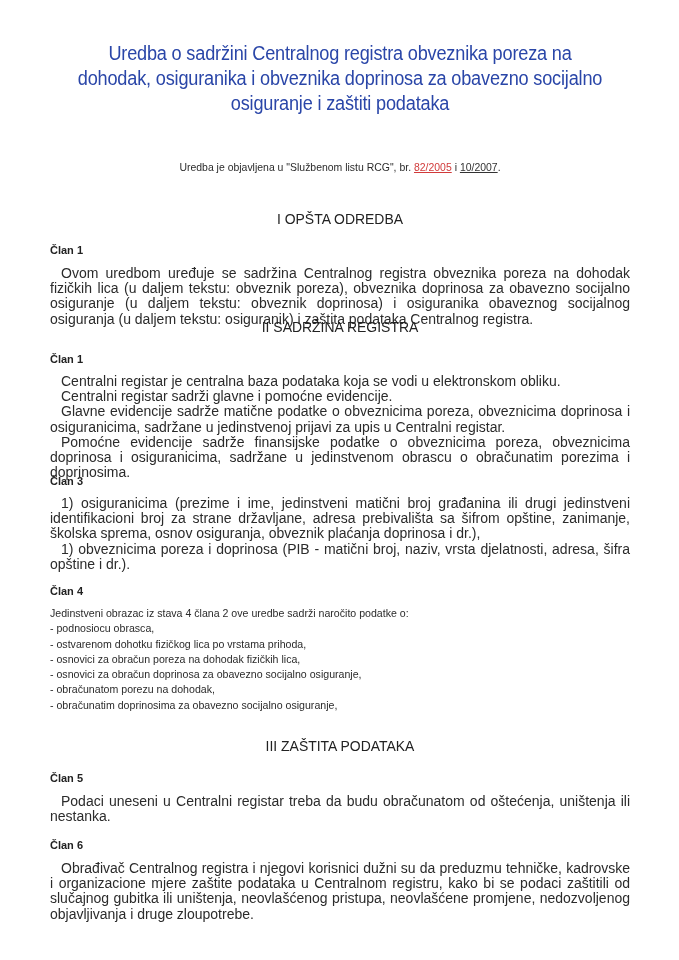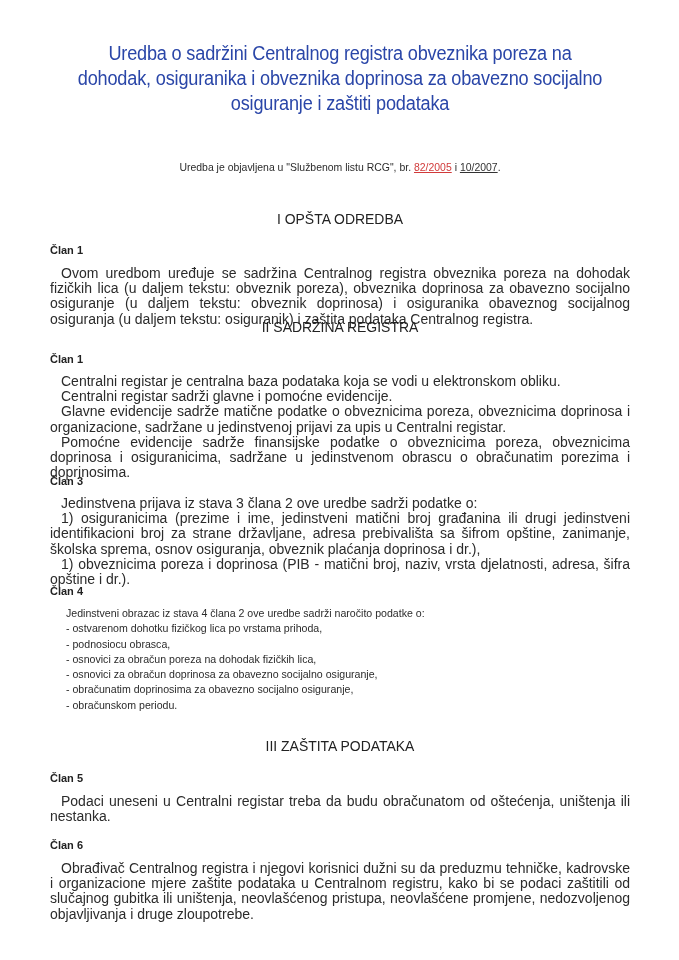--- a/index.html
+++ b/index.html
@@ -32,21 +32,21 @@
       position: absolute; left: 0; width: 580px; text-align: left;
       font-size: 11px; font-weight: bold; line-height: 14px; color: #222;
     }
     .para {
       position: absolute; left: 0; width: 580px;
       font-size: 14px; line-height: 15.2px; color: #2b2b2b;
       text-align: justify;
     }
     .para p { margin: 0; text-indent: 11px; }
     .list { position: absolute; left: 0; width: 580px; font-size: 10.6px; line-height: 15.3px; color: #2b2b2b; }
-    .list div { white-space: nowrap; margin-left: 16px; }
+    .list div { white-space: nowrap; }
   </style>
 </head>
 <body>
 
 <div class="page">
 
   <div class="doc-title">Uredba o sadržini Centralnog registra obveznika poreza na dohodak, osiguranika i obveznika doprinosa za obavezno socijalno osiguranje i zaštiti podataka</div>
 
   <div class="pub">
     <span>Uredba je objavljena u "Službenom listu RCG", br. </span><a class="red" href="#">82/2005</a><span> i </span><a href="#">10/2007</a><span>.</span>
@@ -58,40 +58,39 @@
   <div class="para" style="top:266px">
     <p>Ovom uredbom uređuje se sadržina Centralnog registra obveznika poreza na dohodak fizičkih lica (u daljem tekstu: obveznik poreza), obveznika doprinosa za obavezno socijalno osiguranje (u daljem tekstu: obveznik doprinosa) i osiguranika obaveznog socijalnog osiguranja (u daljem tekstu: osiguranik) i zaštita podataka Centralnog registra.</p>
   </div>
 
   <div class="section" style="top:318px">II SADRŽINA REGISTRA</div>
 
   <div class="clan" style="top:352px">Član 1</div>
   <div class="para" style="top:374px">
     <p>Centralni registar je centralna baza podataka koja se vodi u elektronskom obliku.</p>
     <p>Centralni registar sadrži glavne i pomoćne evidencije.</p>
-    <p>Glavne evidencije sadrže matične podatke o obveznicima poreza, obveznicima doprinosa i organizacione, sadržane u jedinstvenoj prijavi za upis u Centralni registar.</p>
+    <p>Glavne evidencije sadrže matične podatke o obveznicima poreza, obveznicima doprinosa i osiguranicima, sadržane u jedinstvenoj prijavi za upis u Centralni registar.</p>
     <p>Pomoćne evidencije sadrže finansijske podatke o obveznicima poreza, obveznicima doprinosa i osiguranicima, sadržane u jedinstvenom obrascu o obračunatim porezima i doprinosima.</p>
   </div>
 
   <div class="clan" style="top:474px">Član 3</div>
   <div class="para" style="top:496px">
-    <p>Jedinstvena prijava iz stava 3 člana 2 ove uredbe sadrži podatke o:</p>
     <p>1) osiguranicima (prezime i ime, jedinstveni matični broj građanina ili drugi jedinstveni identifikacioni broj za strane državljane, adresa prebivališta sa šifrom opštine, zanimanje, školska sprema, osnov osiguranja, obveznik plaćanja doprinosa i dr.),</p>
     <p>1) obveznicima poreza i doprinosa (PIB - matični broj, naziv, vrsta djelatnosti, adresa, šifra opštine i dr.).</p>
   </div>
 
   <div class="clan" style="top:584px">Član 4</div>
   <div class="list" style="top:606px">
     <div>Jedinstveni obrazac iz stava 4 člana 2 ove uredbe sadrži naročito podatke o:</div>
+    <div>- podnosiocu obrasca,</div>
     <div>- ostvarenom dohotku fizičkog lica po vrstama prihoda,</div>
-    <div>- podnosiocu obrasca,</div>
     <div>- osnovici za obračun poreza na dohodak fizičkih lica,</div>
     <div>- osnovici za obračun doprinosa za obavezno socijalno osiguranje,</div>
+    <div>- obračunatom porezu na dohodak,</div>
     <div>- obračunatim doprinosima za obavezno socijalno osiguranje,</div>
-    <div>- obračunskom periodu.</div>
   </div>
 
   <div class="section" style="top:737px">III ZAŠTITA PODATAKA</div>
 
   <div class="clan" style="top:771px">Član 5</div>
   <div class="para" style="top:794px">
     <p>Podaci uneseni u Centralni registar treba da budu obračunatom od oštećenja, uništenja ili nestanka.</p>
   </div>
 
   <div class="clan" style="top:838px">Član 6</div>

